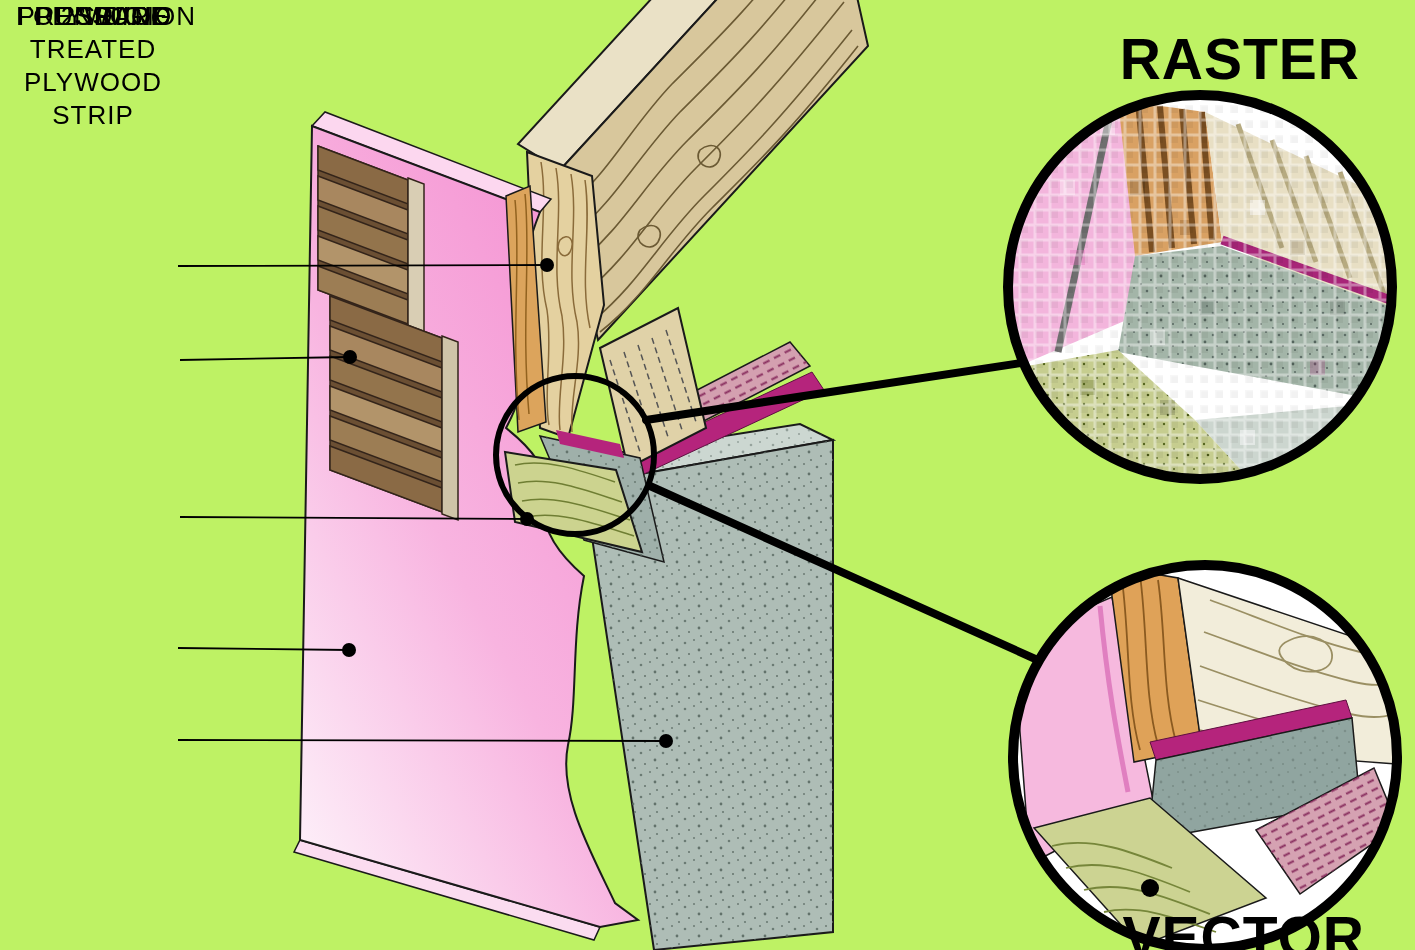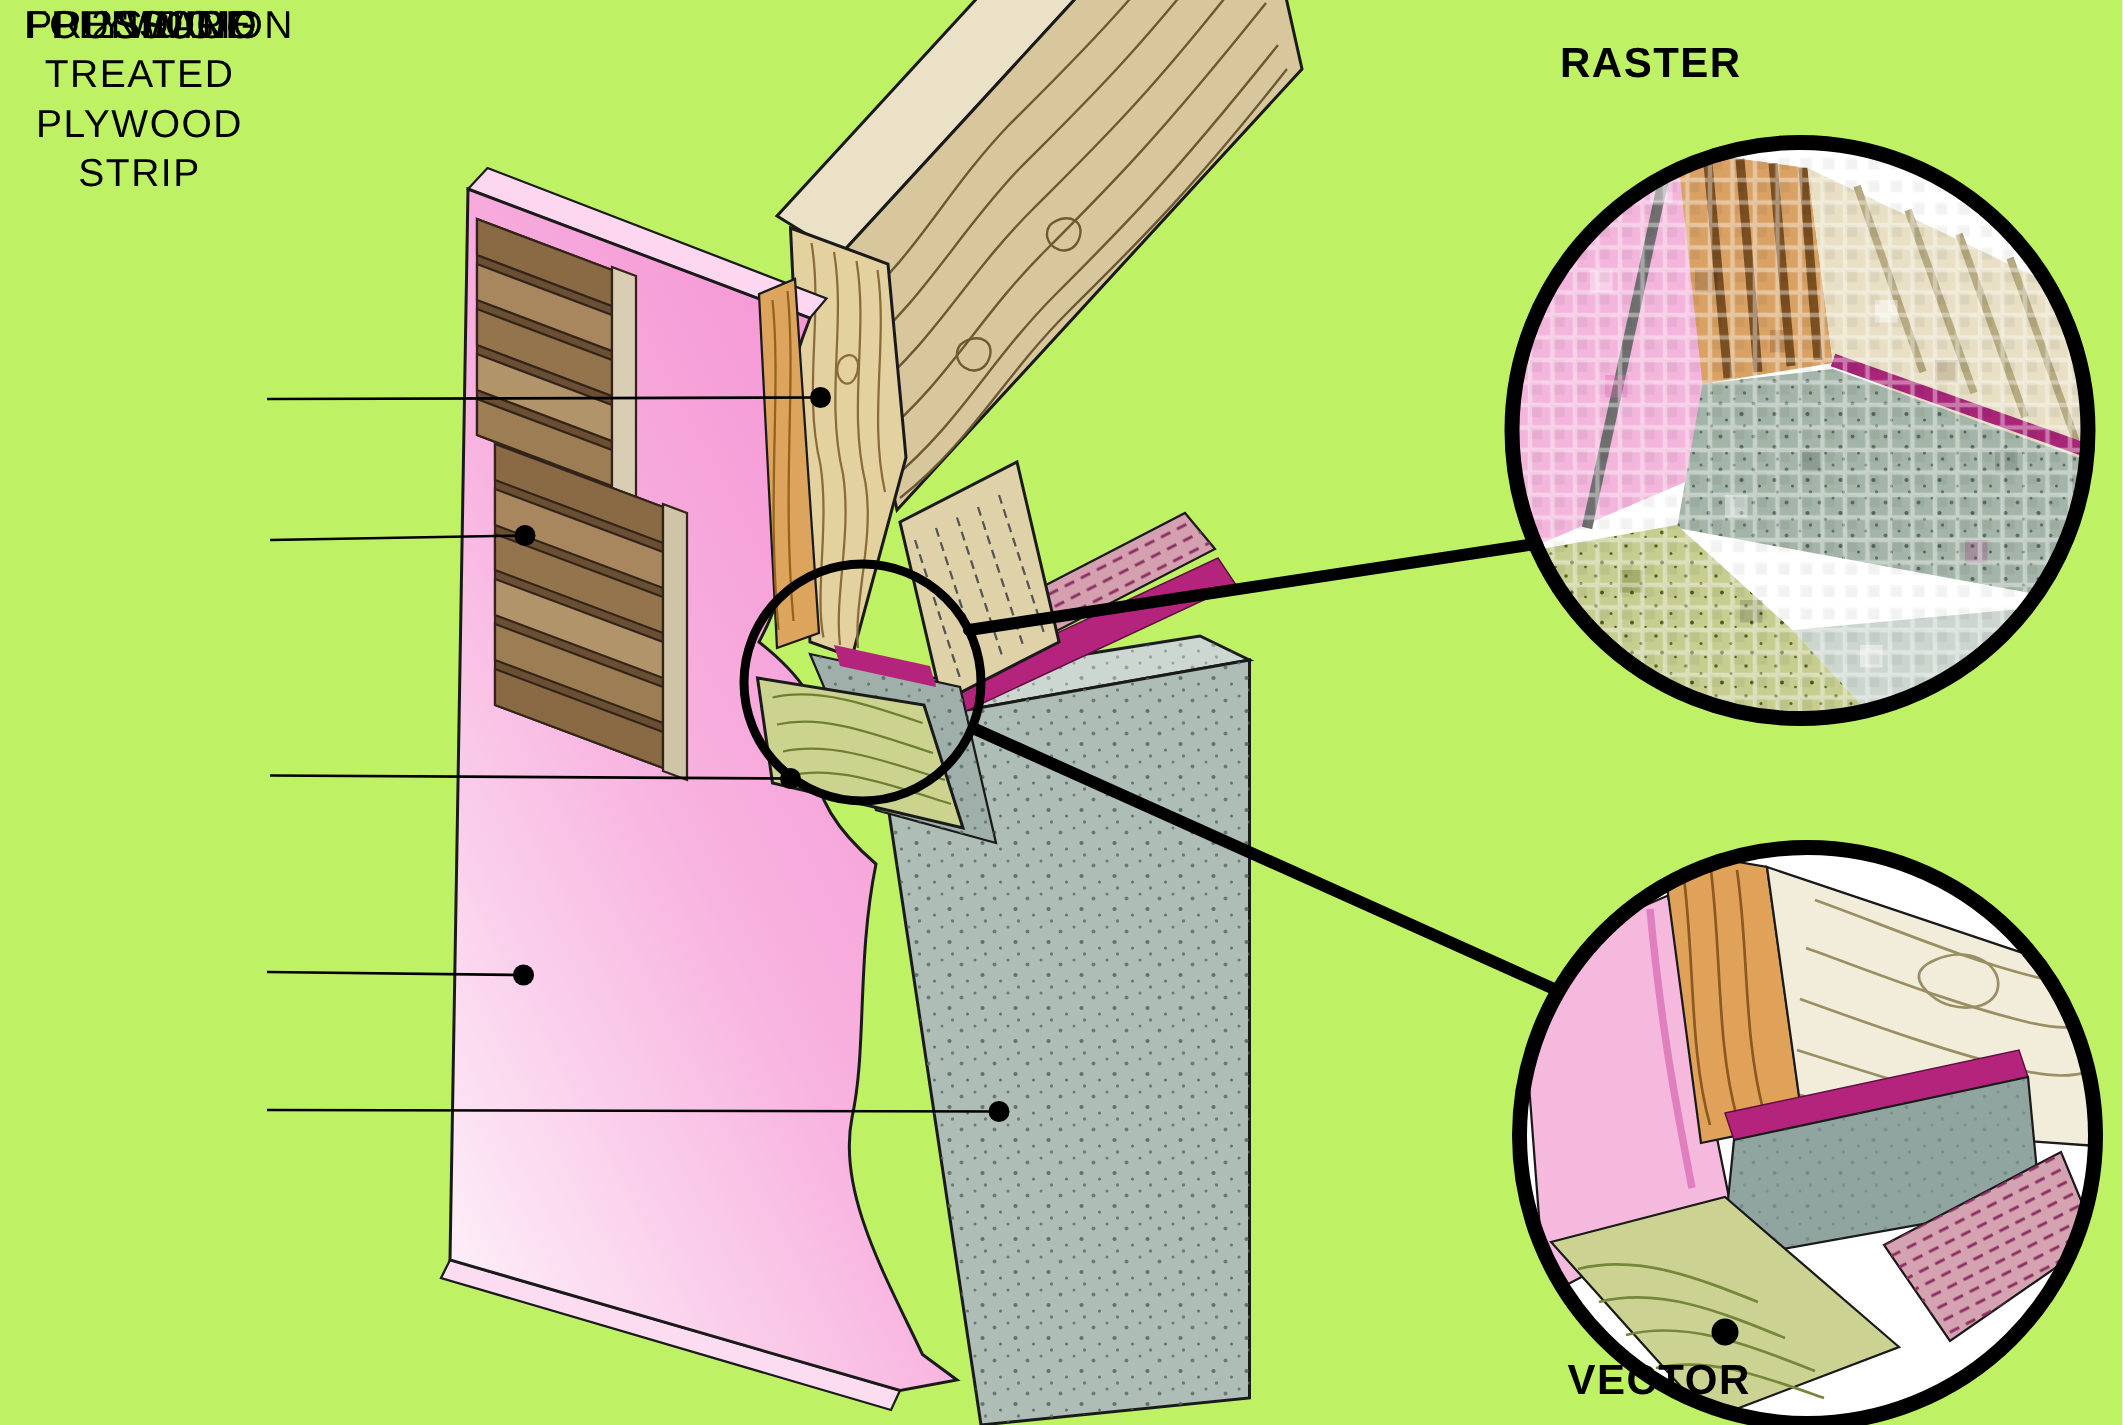--- a/index.html
+++ b/index.html
@@ -2,22 +2,22 @@
 <html><head>
 <meta charset="utf-8">
 <style>
   html,body{margin:0;padding:0;background:#ffffff;}
   #canvas{position:relative;width:1415px;height:950px;background:#bef264;overflow:hidden;
           font-family:"Liberation Sans",sans-serif;}
   #art{position:absolute;left:0;top:0;z-index:1;}
   .lbl{position:absolute;z-index:2;color:#000;font-size:26px;letter-spacing:1px;line-height:33px;}
   .lbl.right{text-align:right;}
   .lbl.center{text-align:center;}
-  .zoom-title{position:absolute;z-index:3;color:#000;font-size:28px;font-weight:700;
-              letter-spacing:1px;text-align:left;}
+  .zoom-title{position:absolute;z-index:3;color:#000;font-size:57px;font-weight:700;
+              letter-spacing:1px;text-align:right;}
 </style>
 </head>
 <body>
 
 <div id="canvas">
 
   <div class="lbl right" style="left:0;top:250;width:172px;">
     <div>PLYWOOD</div>
   </div>
   <div class="lbl right" style="left:0;top:346;width:172px;font-style:italic;">

